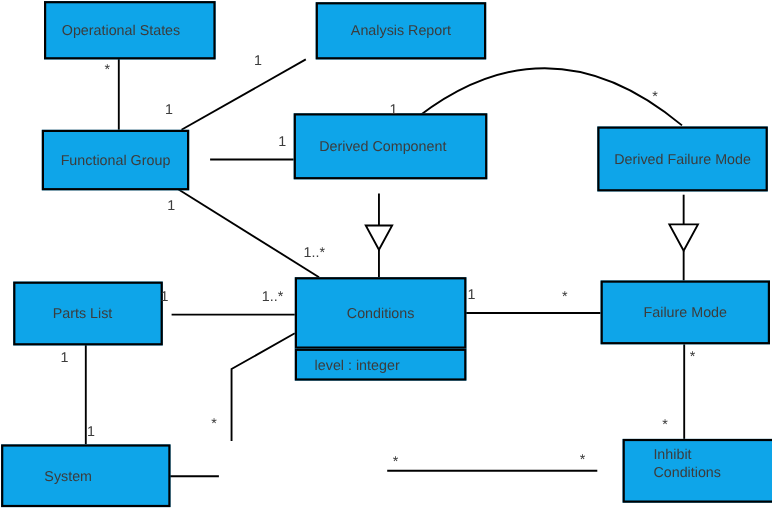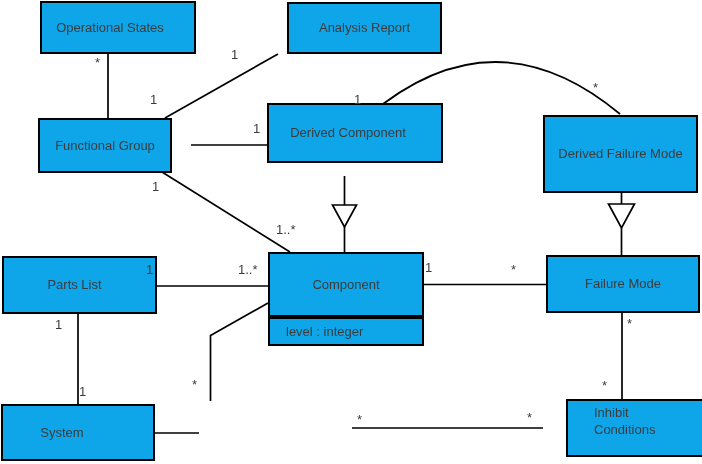--- a/index.html
+++ b/index.html
@@ -97,30 +97,30 @@
   </div>
 
   <div class="uml-class" style="left:38px; top:118px; width:134px; height:55px;">
     <span class="cls-label">Functional Group</span>
   </div>
 
   <div class="uml-class shift-r14" style="left:267px; top:103px; width:176px; height:60px;">
     <span class="cls-label">Derived Component</span>
   </div>
 
-  <div class="uml-class" style="left:543px; top:115px; width:155px; height:78px;">
+  <div class="uml-class" style="left:543px; top:115px; width:155px; height:59px;">
     <span class="cls-label">Derived Failure Mode</span>
   </div>
 
-  <div class="uml-class shift-r38" style="left:2px; top:256px; width:155px; height:58px;padding-left:28px;">
+  <div class="uml-class shift-r38" style="left:12px; top:256px; width:136px; height:58px;padding-left:28px;">
     <span class="cls-label">Parts List</span>
   </div>
 
   <div class="uml-class" style="left:268px; top:252px; width:156px; height:65px;">
-    <span class="cls-label">Component</span>
+    <span class="cls-label">Conditions</span>
   </div>
   <div class="uml-class attr-compartment" style="left:268px; top:317px; width:156px; height:29px;padding-left:16px;">
     <span class="cls-label">level : integer</span>
   </div>
 
   <div class="uml-class" style="left:546px; top:255px; width:154px; height:58px;">
     <span class="cls-label">Failure Mode</span>
   </div>
 
   <div class="uml-class shift-r32" style="left:1px; top:404px; width:154px; height:57px;">

